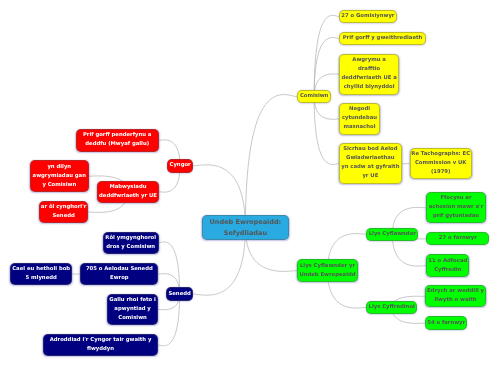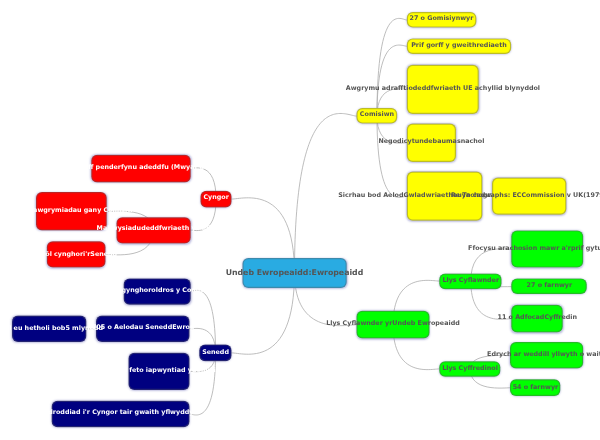--- a/index.html
+++ b/index.html
@@ -4,21 +4,21 @@
 <title>Undeb Ewropeaidd: Sefydliadau</title>
 <style>
   html,body{margin:0;padding:0;}
   body{width:500px;height:367px;overflow:hidden;background:#ffffff;
        font-family:"DejaVu Sans","Liberation Sans",sans-serif;
        -webkit-font-smoothing:antialiased;text-rendering:geometricPrecision;}
   #canvas{position:relative;width:500px;height:367px;background:#ffffff;
           transform:translateZ(0);}
   #links{position:absolute;left:0;top:0;width:500px;height:367px;}
   #links path.link{fill:none;stroke:#b0b0b0;stroke-width:.7;stroke-linecap:round;}
-  .node{position:absolute;box-sizing:border-box;display:flex;flex-direction:row;
+  .node{position:absolute;box-sizing:border-box;display:flex;flex-direction:column;
         align-items:center;justify-content:center;text-align:center;
         font-weight:bold;border-radius:5px;
         border:0.7px solid rgba(90,90,90,0.40);
         box-shadow:0 0.3px 1.6px 0.2px rgba(120,120,190,0.45);
         transform:translateZ(0);backface-visibility:hidden;}
   .node .ln{display:block;white-space:nowrap;}
 </style>
 </head>
 <body>
 
@@ -47,21 +47,21 @@
       <path class="link" d="M 366.20 307.40 C 359.16 307.40 327.50 315.89 327.50 270.65"></path>
       <path class="link" d="M 426.10 207.85 C 419.95 207.85 392.30 201.75 392.30 234.25"></path>
       <path class="link" d="M 426.10 238.85 C 419.95 238.85 392.30 239.91 392.30 234.25"></path>
       <path class="link" d="M 426.10 265.55 C 419.95 265.55 392.30 272.78 392.30 234.25"></path>
       <path class="link" d="M 425.20 296.40 C 419.10 296.40 391.70 293.86 391.70 307.40"></path>
       <path class="link" d="M 425.30 323.15 C 419.18 323.15 391.70 326.79 391.70 307.40"></path>
   </svg>
   <div id="nodes">
     <div class="node node-central" id="n-central" style="left: 201.7px; top: 214.8px; width: 87.4px; height: 25.6px; background: rgb(41, 171, 226); color: rgb(85, 85, 85); font-size: 6.5px; line-height: 10.6px;">
       <span class="ln">Undeb Ewropeaidd:</span>
-      <span class="ln">Ewropeaidd</span>
+      <span class="ln">Sefydliadau</span>
     </div>
     <div class="node node-comisiwn" id="n-comisiwn" style="left: 297.2px; top: 90.1px; width: 33.9px; height: 13.4px; background: rgb(255, 255, 0); color: rgb(85, 85, 85); font-size: 5.3px; line-height: 9px;">
       <span class="ln">Comisiwn</span>
     </div>
     <div class="node node-c1" id="n-c1" style="left: 338.9px; top: 9.9px; width: 58px; height: 13.6px; background: rgb(255, 255, 0); color: rgb(85, 85, 85); font-size: 5.3px; line-height: 9px;">
       <span class="ln">27 o Gomisiynwyr</span>
     </div>
     <div class="node node-c2" id="n-c2" style="left: 338.9px; top: 31.9px; width: 87.2px; height: 13.3px; background: rgb(255, 255, 0); color: rgb(85, 85, 85); font-size: 5.3px; line-height: 9px;">
       <span class="ln">Prif gorff y gweithrediaeth</span>
     </div>

